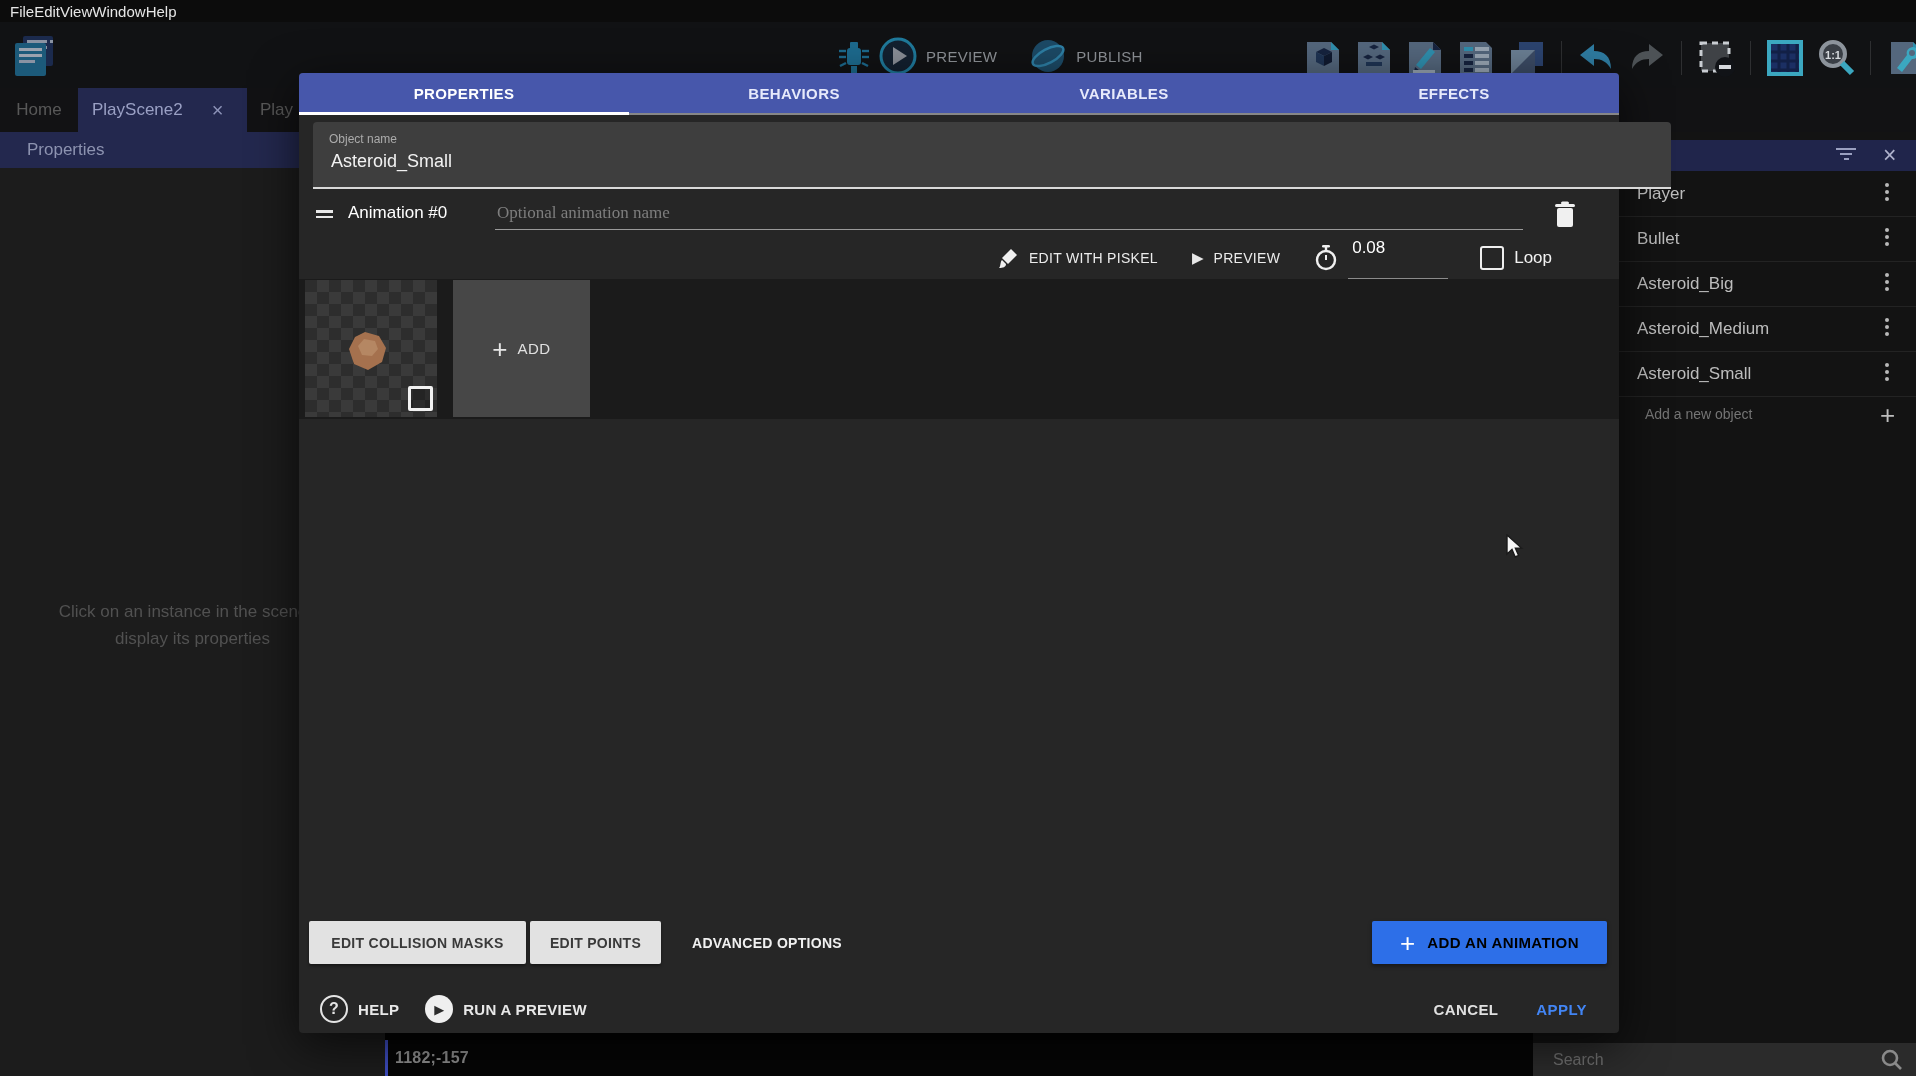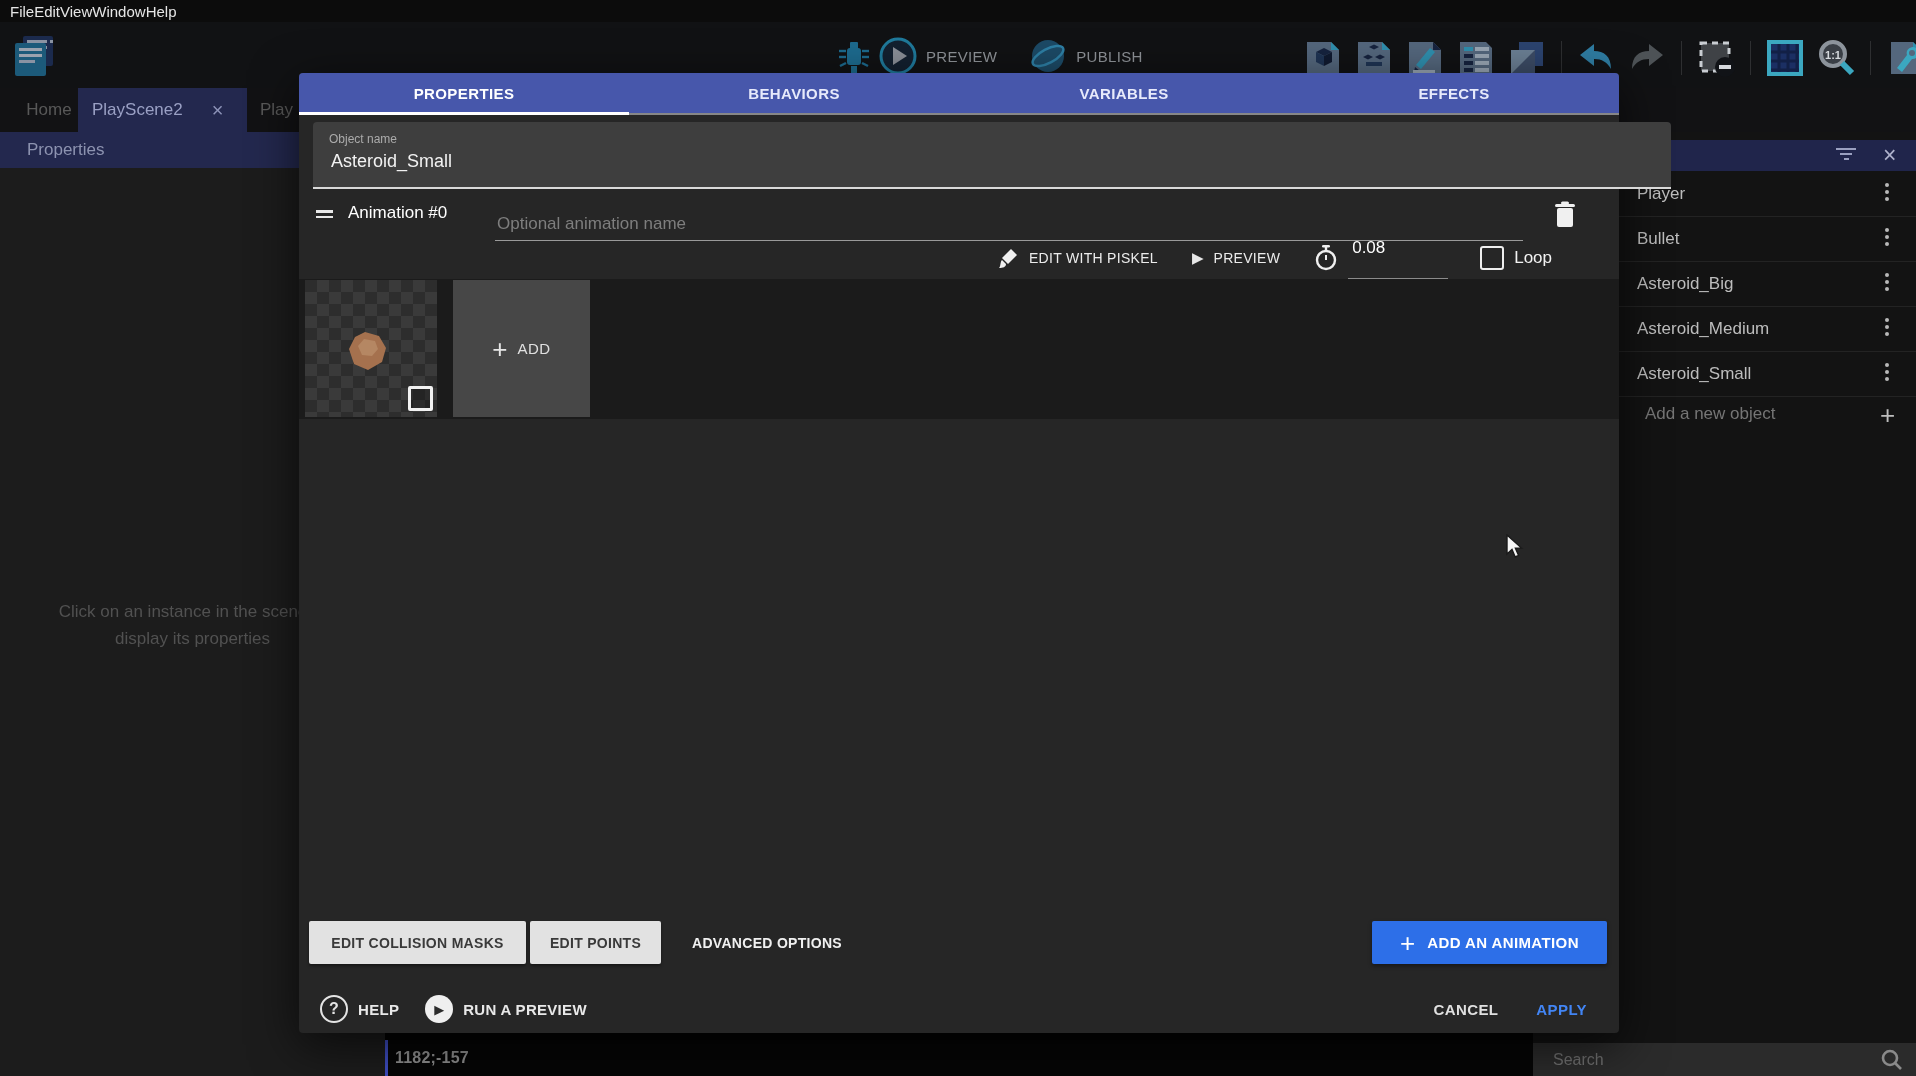--- a/index.html
+++ b/index.html
@@ -17,21 +17,21 @@
   .logo-icon{left:10px;top:12px;width:48px;height:46px;}
   .toolbar-center{left:838px;top:15px;display:flex;align-items:center;gap:9px;}
   .tb-label{color:#8f9398;font-size:15px;letter-spacing:.3px;}
   .toolbar-right{left:1303px;top:16px;display:flex;align-items:center;gap:11px;}
   .tb-icon{width:40px;height:40px;display:flex;align-items:center;justify-content:center;}
   .tb-divider{width:1px;height:34px;background:#2e2f31;margin:0 3px;}
 
   
   .tab-strip{left:0;top:88px;width:1916px;height:44px;background:#121214;}
   .tab-home{left:0;top:0;width:78px;height:44px;display:flex;align-items:center;justify-content:center;
-            color:#585858;font-size:17px;margin-left:10px;}
+            color:#585858;font-size:17px;}
   .tab-active{left:78px;top:0;width:169px;height:44px;background:#23284e;display:flex;align-items:center;
               color:#9aa0c4;font-size:17px;padding:0 14px;box-sizing:border-box;gap:29px;}
   .tab-close{color:#8d93b8;font-size:20px;line-height:20px;}
   .tab-partial{left:250px;top:0;height:44px;display:flex;align-items:center;color:#585858;font-size:17px;padding-left:10px;}
 
   
   .left-panel{left:0;top:132px;width:385px;height:944px;background:#1c1c1c;}
   .left-header{left:0;top:0;width:385px;height:36px;background:#23284e;display:flex;align-items:center;
                color:#8d93b0;font-size:17px;padding-left:27px;box-sizing:border-box;}
   .empty-state{left:0;top:466px;width:385px;text-align:center;color:#515151;font-size:17px;line-height:27px;white-space:nowrap;}
@@ -48,21 +48,21 @@
   .objects-header-text{position:absolute;left:86px;top:5px;color:#9aa0c0;font-size:17px;}
   .filter-icon{position:absolute;left:303px;top:8px;width:20px;height:15px;}
   .filter-icon i{display:block;background:#9aa0c0;height:2px;margin:0 auto 3px auto;}
   .panel-close{position:absolute;left:350px;top:2px;color:#aeb2cc;font-size:23px;}
   .objects-list{left:0;top:40px;width:383px;}
   .obj-row{height:44px;border-bottom:1px solid #232323;display:flex;align-items:center;position:relative;}
   .obj-row-label{color:#bdbdbd;font-size:17px;padding-left:104px;}
   .kebab{position:absolute;left:352px;top:11px;width:6px;height:22px;}
   .kebab i{display:block;width:4px;height:4px;border-radius:50%;background:#b9b9b9;margin:0 0 3px 0;}
   .add-object-row{height:44px;display:flex;align-items:center;position:relative;}
-  .add-object-label{color:#757575;font-size:17px;padding-left:112px;}
+  .add-object-label{color:#757575;font-size:14px;padding-left:112px;}
   .add-object-plus{position:absolute;left:347px;top:8px;color:#bdbdbd;font-size:26px;font-weight:400;}
   .search-bar{left:0;top:911px;width:383px;height:33px;background:#2b2b2b;}
   .search-input{position:absolute;left:18px;top:3px;width:320px;height:26px;background:transparent;border:none;outline:none;
                 color:#c9c9c9;font-size:16px;font-family:"Liberation Sans",sans-serif;}
   .search-input::placeholder{color:#6f6f6f;}
   .search-icon{position:absolute;left:347px;top:5px;}
 
   
   .dialog{left:299px;top:73px;width:1320px;height:960px;background:#262626;border-radius:4px;
           box-shadow:0 12px 48px rgba(0,0,0,.65);}
@@ -76,22 +76,22 @@
   .objname-box{left:14px;top:49px;width:1358px;height:67px;background:#3e3e3e;border-radius:4px 4px 0 0;
                border-bottom:2px solid #d9d9d9;box-sizing:border-box;}
   .objname-label{position:absolute;left:16px;top:10px;color:#ababab;font-size:12px;}
   .objname-input{position:absolute;left:16px;top:28px;width:1240px;background:transparent;border:none;outline:none;
                  color:#f2f2f2;font-size:18px;font-family:"Liberation Sans",sans-serif;}
 
   .anim-title-row{left:0;top:122px;width:1320px;height:44px;}
   .drag-handle{position:absolute;left:17px;top:15px;width:17px;height:9px;}
   .drag-handle i{display:block;height:2.5px;background:#e8e8e8;margin-bottom:3px;}
   .anim-title{position:absolute;left:49px;top:8px;color:#ffffff;font-size:17px;}
-  .anim-name-input{position:absolute;left:196px;top:13px;width:1024px;height:30px;background:transparent;outline:none;
-                   border:none;border-bottom:1px solid #9a9a9a;color:#e8e8e8;font-size:17px;font-family:Liberation Sans, sans-serif;}
+  .anim-name-input{position:absolute;left:196px;top:2px;width:1024px;height:30px;background:transparent;outline:none;
+                   border:none;border-bottom:1px solid #9a9a9a;color:#e8e8e8;font-size:17px;font-family:Liberation Serif, serif;}
   .anim-name-input::placeholder{color:#7e7e7e;}
   .trash-btn{position:absolute;left:1251px;top:2px;width:30px;height:36px;display:flex;align-items:center;justify-content:center;}
 
   .anim-controls{left:0;top:168px;width:1253px;height:34px;display:flex;align-items:center;justify-content:flex-end;gap:10px;}
   .ctl-label{color:#ececec;font-size:14px;letter-spacing:.3px;}
   .play-glyph{color:#e8e8e8;font-size:15px;}
   .duration-input{width:96px;background:transparent;border:none;outline:none;border-bottom:1px solid #8b8b8b;
                   color:#ffffff;font-size:17px;padding:0 0 20px 4px;font-family:"Liberation Sans",sans-serif;}
   .loop-checkbox{width:20px;height:20px;border:2.5px solid #eeeeee;border-radius:3px;background:transparent;margin-left:22px;}
   .loop-label{color:#f2f2f2;font-size:17px;}
@@ -111,21 +111,21 @@
 
   .dlg-footer-btns{left:0;top:848px;width:1320px;height:43px;}
   .light-btn{position:absolute;top:0;height:43px;background:#e2e2e2;color:#3a3a3a;font-size:14px;font-weight:bold;
              letter-spacing:.3px;display:flex;align-items:center;justify-content:center;border-radius:2px;
              box-shadow:0 2px 3px rgba(0,0,0,.4);}
   .flat-btn{position:absolute;top:0;height:43px;color:#f0f0f0;font-size:14px;font-weight:bold;letter-spacing:.3px;
             display:flex;align-items:center;margin-left:20px;}
   .primary-btn{position:absolute;left:1073px;top:0;width:235px;height:43px;background:#2d6fe8;border-radius:2px;
                display:flex;align-items:center;justify-content:center;gap:12px;box-shadow:0 2px 4px rgba(0,0,0,.4);}
   .primary-plus{color:#ffffff;font-size:26px;font-weight:400;line-height:20px;}
-  .primary-label{color:#ffffff;font-size:15px;font-weight:bold;letter-spacing:.4px;}
+  .primary-label{color:#000000;font-size:15px;font-weight:bold;letter-spacing:.4px;}
 
   .dialog-actions{left:0;top:912px;width:1320px;height:48px;display:flex;align-items:center;}
   .help-group{display:flex;align-items:center;gap:10px;margin-left:21px;}
   .help-circle{width:24px;height:24px;border:2.5px solid #e4e4e4;border-radius:50%;display:flex;align-items:center;
                justify-content:center;color:#e4e4e4;font-size:16px;font-weight:bold;}
   .runprev-circle{width:28px;height:28px;background:#efefef;border-radius:50%;display:flex;align-items:center;
                   justify-content:center;color:#2c2c2c;font-size:13px;margin-left:26px;}
   .action-label{color:#e8e8e8;font-size:15px;font-weight:bold;letter-spacing:.3px;}
   .right-actions{margin-left:auto;display:flex;align-items:center;gap:38px;padding-right:32px;}
   .cancel-label{color:#e0e0e0;font-size:15px;font-weight:bold;letter-spacing:.4px;}

